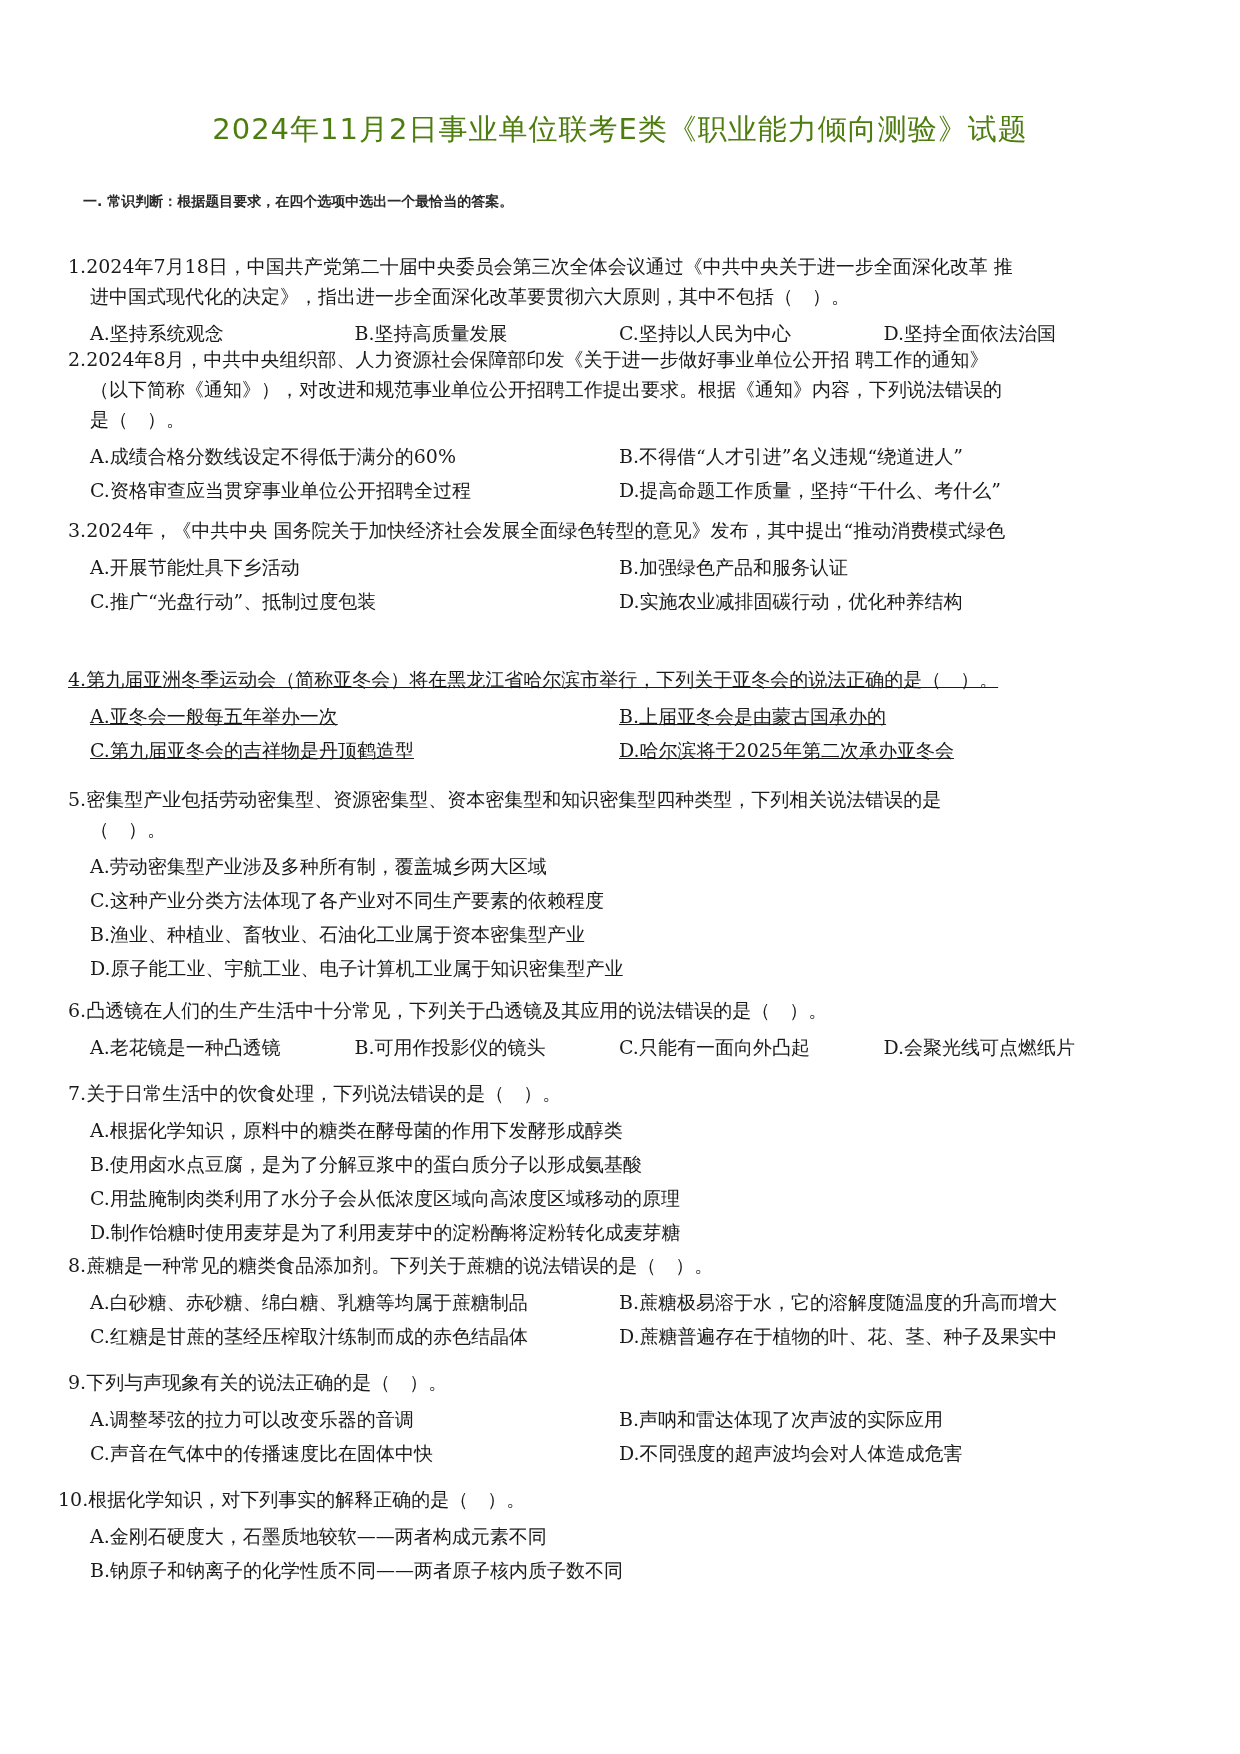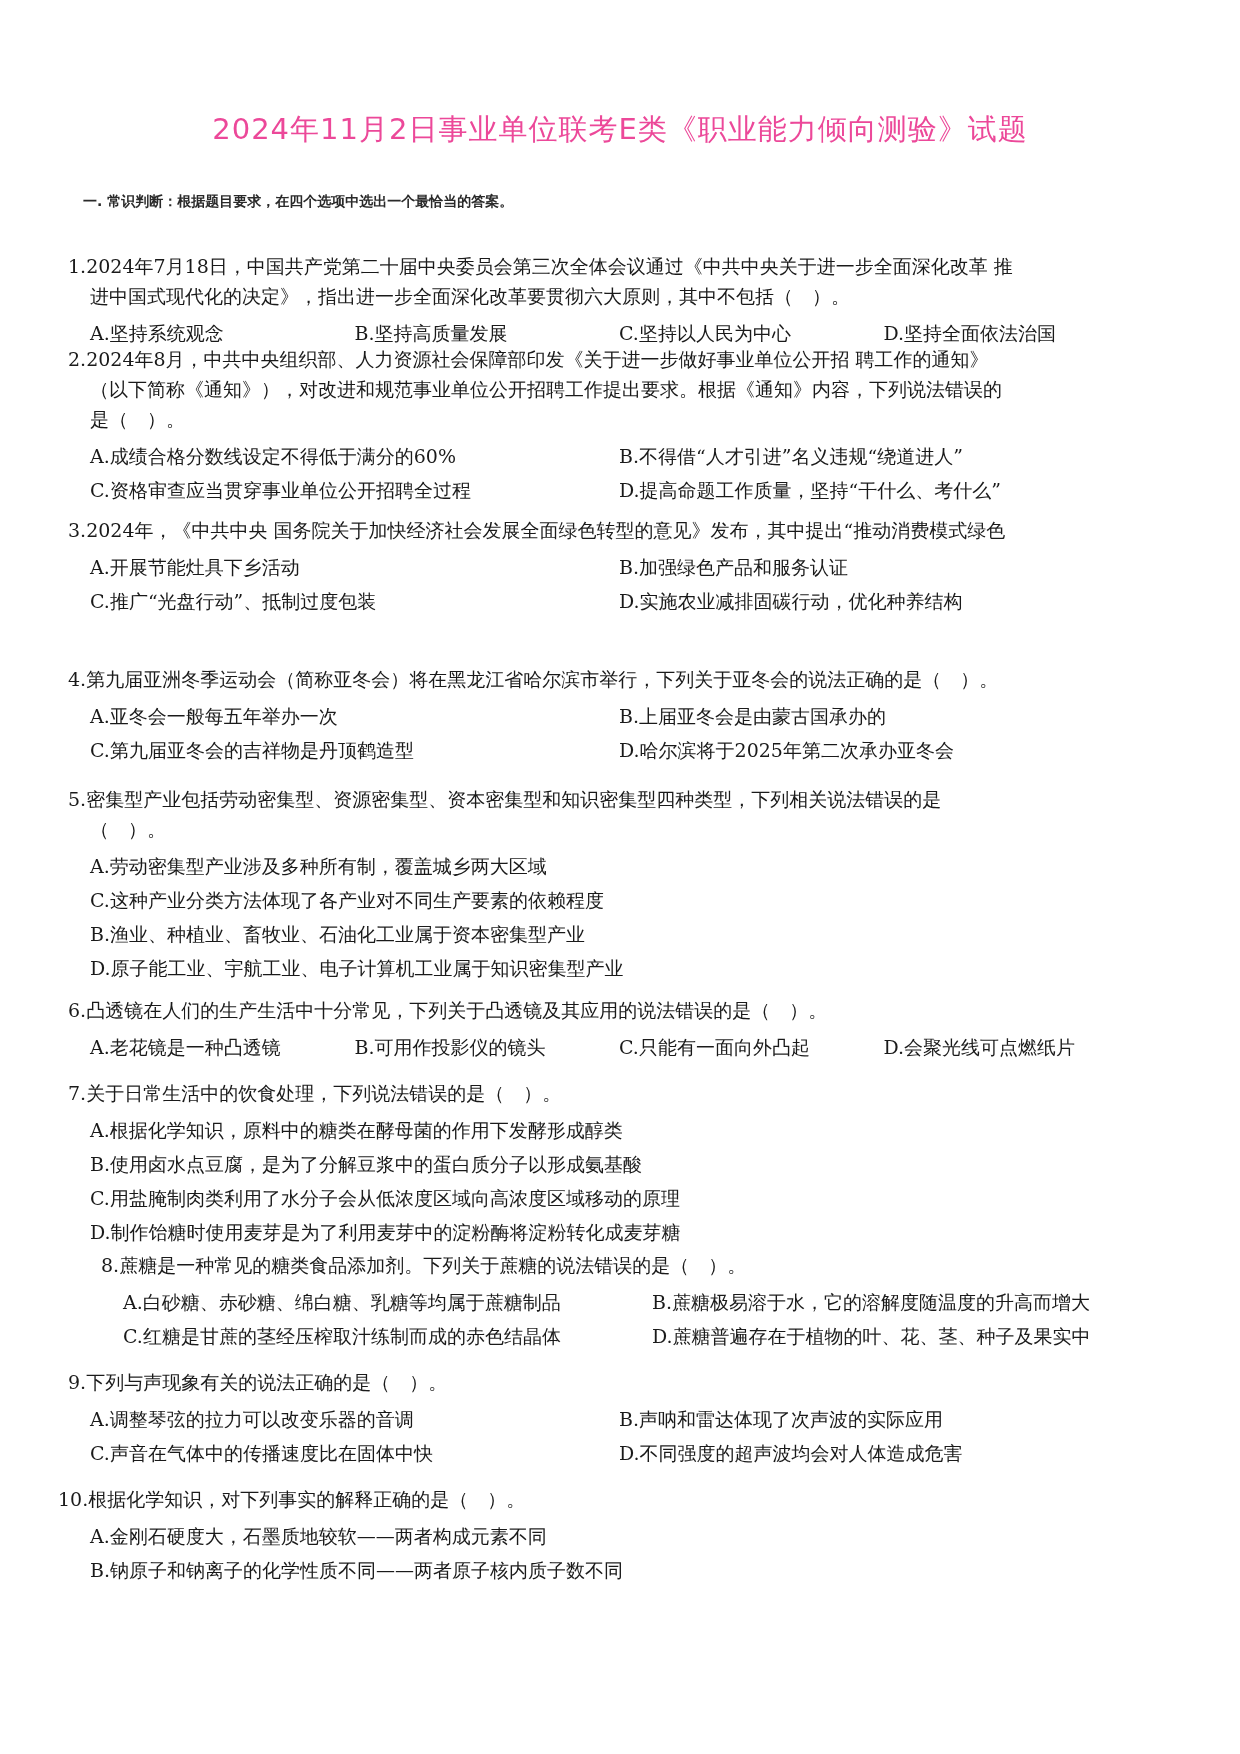--- a/index.html
+++ b/index.html
@@ -1,20 +1,20 @@
 <!DOCTYPE html>
 <html><head>
 <meta charset="utf-8">
 <style>
   html, body { margin: 0; padding: 0; background: #ffffff; }
   body { width: 1240px; height: 1754px; position: relative; overflow: hidden;
          font-family: "DejaVu Serif", "Liberation Serif", serif; color: #1a1a1a; }
   .title { position: absolute; top: 110px; left: 0; width: 1240px; text-align: center;
            font-family: "DejaVu Sans", "Liberation Sans", sans-serif; font-size: 29px;
-           letter-spacing: 1px; color: #ec4899; }
+           letter-spacing: 1px; color: #4d7c0f; }
   .section { position: absolute; top: 193px; left: 83px;
              font-family: "DejaVu Sans", "Liberation Sans", sans-serif; font-weight: bold;
              font-size: 14px; color: #2a2a2a; }
   .q { position: absolute; left: 68px; width: 1080px; font-size: 19px; line-height: 30px; }
   .q .stem { display: block; }
   .q .stem .cont { display: block; padding-left: 22px; }
   .opts { position: relative; margin-top: 5px; padding-left: 22px; }
   .row { display: flex; height: 34px; align-items: center; }
   .row4 .opt { width: 265px; }
   .row2 .opt { width: 530px; }
@@ -67,21 +67,21 @@
       <span class="opt">A.开展节能灶具下乡活动</span>
       <span class="opt">B.加强绿色产品和服务认证</span>
     </div>
     <div class="row row2">
       <span class="opt">C.推广“光盘行动”、抵制过度包装</span>
       <span class="opt">D.实施农业减排固碳行动，优化种养结构</span>
     </div>
   </div>
 </div>
 
-<div class="q" style="top:664px;">
+<div class="q" style="top:664px;text-decoration:underline;">
   <span class="stem">
     <span>4.第九届亚洲冬季运动会（简称亚冬会）将在黑龙江省哈尔滨市举行，下列关于亚冬会的说法正确的是（　）。</span>
   </span>
   <div class="opts">
     <div class="row row2">
       <span class="opt">A.亚冬会一般每五年举办一次</span>
       <span class="opt">B.上届亚冬会是由蒙古国承办的</span>
     </div>
     <div class="row row2">
       <span class="opt">C.第九届亚冬会的吉祥物是丹顶鹤造型</span>
@@ -120,21 +120,21 @@
     <span>7.关于日常生活中的饮食处理，下列说法错误的是（　）。</span>
   </span>
   <div class="opts col1">
     <span class="opt">A.根据化学知识，原料中的糖类在酵母菌的作用下发酵形成醇类</span>
     <span class="opt">B.使用卤水点豆腐，是为了分解豆浆中的蛋白质分子以形成氨基酸</span>
     <span class="opt">C.用盐腌制肉类利用了水分子会从低浓度区域向高浓度区域移动的原理</span>
     <span class="opt">D.制作饴糖时使用麦芽是为了利用麦芽中的淀粉酶将淀粉转化成麦芽糖</span>
   </div>
 </div>
 
-<div class="q" style="top:1250px;margin-left:33px;">
+<div class="q" style="top:1250px;">
   <span class="stem">
     <span>8.蔗糖是一种常见的糖类食品添加剂。下列关于蔗糖的说法错误的是（　）。</span>
   </span>
   <div class="opts">
     <div class="row row2">
       <span class="opt">A.白砂糖、赤砂糖、绵白糖、乳糖等均属于蔗糖制品</span>
       <span class="opt">B.蔗糖极易溶于水，它的溶解度随温度的升高而增大</span>
     </div>
     <div class="row row2">
       <span class="opt">C.红糖是甘蔗的茎经压榨取汁练制而成的赤色结晶体</span>

